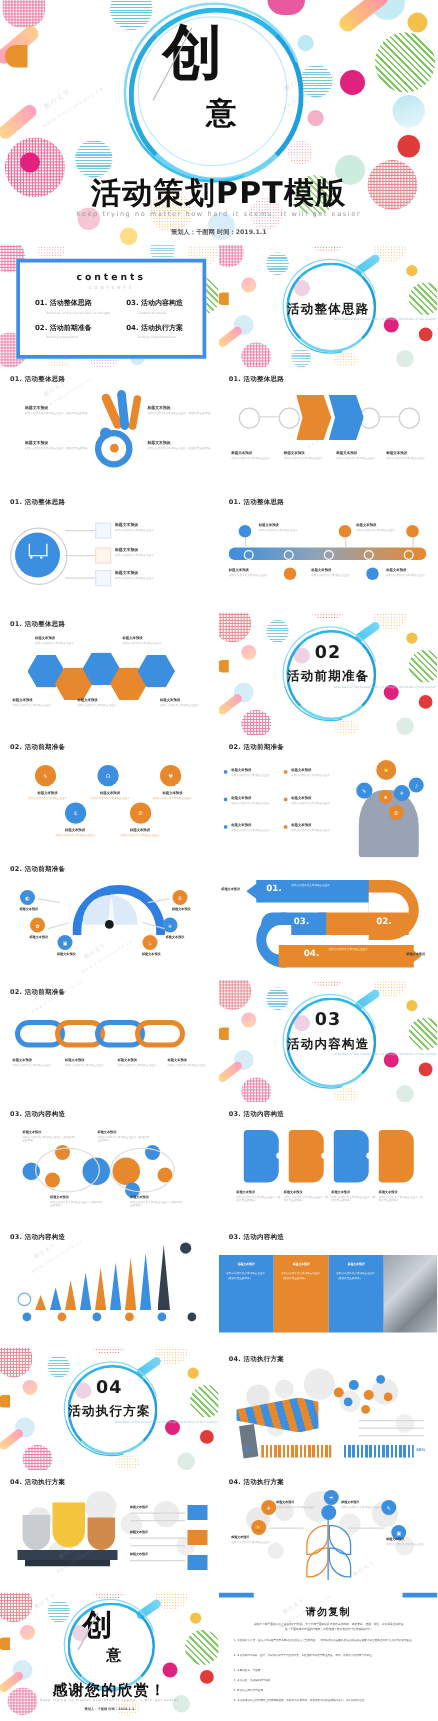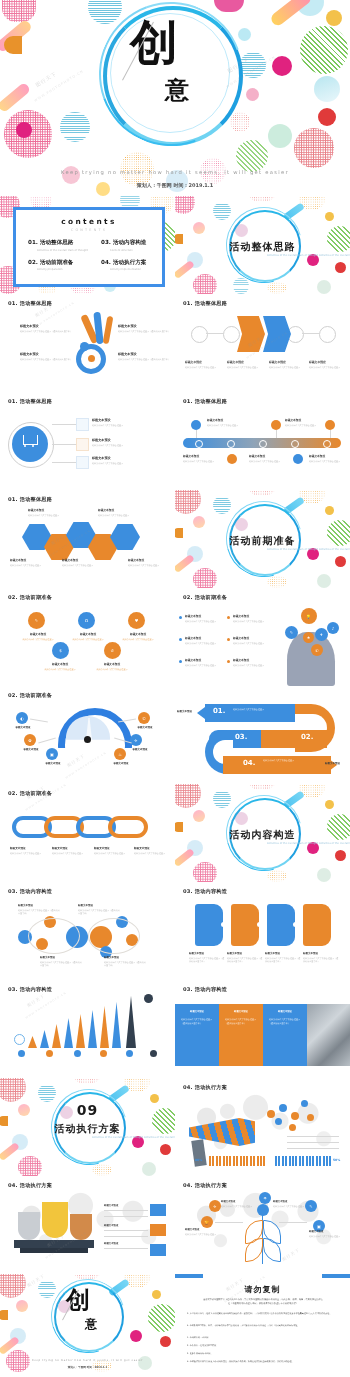--- a/index.html
+++ b/index.html
@@ -120,20 +120,21 @@
     </div>
 
     <div class="ring ring-a" style="position:absolute;left:103px;top:6px;width:132px;height:132px;"></div>
     <div class="ring ring-b" style="position:absolute;left:99px;top:2px;width:140px;height:140px;transform:rotate(25deg);"></div>
     <div class="ring" style="position:absolute;left:110px;top:13px;width:118px;height:118px;border-width:1px;border-color:#bfeafb;"></div>
 
     <div class="big-ch" style="position:absolute;left:130px;top:18px;font-size:48px;">创</div>
     <div class="slash" style="left:153px;top:22px;width:.8px;height:66px;transform:rotate(28deg);transform-origin:top;"></div>
     <div class="big-ch" style="position:absolute;left:165px;top:78px;font-size:24px;">意</div>
 
+    <div class="main-title" style="top:138px;font-size:24px;">活动策划PPT模版</div>
     <div class="sub-en" style="top:169px;font-size:5.2px;">Keep trying no matter how hard it seems, it will get easier</div>
     <div class="byline" style="top:182px;font-size:5px;">策划人：千图网          时间：2019.1.1</div>
 
     <div class="wm" style="left:34px;top:76px;">图行天下</div>
     <div class="wm2" style="left:30px;top:84px;">WWW.PHOTOPHOTO.CN</div>
     <div class="wm" style="left:226px;top:62px;">图行天下</div>
     <div class="wm2" style="left:222px;top:70px;">WWW.PHOTOPHOTO.CN</div>
   </div>
 
   <div class="grid">
@@ -364,20 +365,21 @@
         <div class="sh c" style="left:132px;top:58px;width:12px;height:12px;background:#e0227f;"></div>
         <div class="sh c" style="left:160px;top:66px;width:11px;height:11px;background:#e03a3a;"></div>
         <div class="sh c" style="left:12px;top:56px;width:16px;height:16px;background:#cfe9f6;opacity:.85;"></div>
         <div class="sh pill" style="left:-2px;top:70px;width:22px;height:7px;background:linear-gradient(90deg,#ffd78a,#ff9ec0);transform:rotate(-38deg);"></div>
         <div class="sh c grid-p" style="left:18px;top:78px;width:24px;height:22px;opacity:.7;"></div>
         <div class="sh c dots-o" style="left:92px;top:86px;width:20px;height:12px;opacity:.7;"></div>
         <div class="sh c" style="left:142px;top:84px;width:14px;height:14px;background:#d6e9dd;opacity:.8;"></div>
       </div>
       <div class="ring ring-a" style="position:absolute;left:54px;top:14px;width:68px;height:68px;border-width:2.6px;"></div>
       <div class="ring ring-b" style="position:absolute;left:51px;top:11px;width:74px;height:74px;border-width:1.4px;transform:rotate(30deg);"></div>
+      <div class="sec-num" style="top:24px;">02</div>
       <div class="sec-cn" style="top:44px;">活动前期准备</div>
       <div class="sec-en" style="top:58px;padding:0 56px;">Activities of the overall train of thought Activities of the overall train of thought</div>
     </div>
     <div class="clear"></div>
 
     <div class="slide">
       <div class="hdr">02. 活动前期准备</div>
       <div>
         <div class="ico orange" style="left:28px;top:24px;width:17px;height:17px;">✎</div>
         <div class="ico blue" style="left:78px;top:24px;width:17px;height:17px;">☊</div>
@@ -561,20 +563,21 @@
         <div class="sh c" style="left:132px;top:58px;width:12px;height:12px;background:#e0227f;"></div>
         <div class="sh c" style="left:160px;top:66px;width:11px;height:11px;background:#e03a3a;"></div>
         <div class="sh c" style="left:12px;top:56px;width:16px;height:16px;background:#cfe9f6;opacity:.85;"></div>
         <div class="sh pill" style="left:-2px;top:70px;width:22px;height:7px;background:linear-gradient(90deg,#ffd78a,#ff9ec0);transform:rotate(-38deg);"></div>
         <div class="sh c grid-p" style="left:18px;top:78px;width:24px;height:22px;opacity:.7;"></div>
         <div class="sh c dots-o" style="left:92px;top:86px;width:20px;height:12px;opacity:.7;"></div>
         <div class="sh c" style="left:142px;top:84px;width:14px;height:14px;background:#d6e9dd;opacity:.8;"></div>
       </div>
       <div class="ring ring-a" style="position:absolute;left:54px;top:14px;width:68px;height:68px;border-width:2.6px;"></div>
       <div class="ring ring-b" style="position:absolute;left:51px;top:11px;width:74px;height:74px;border-width:1.4px;transform:rotate(30deg);"></div>
+      <div class="sec-num" style="top:24px;">03</div>
       <div class="sec-cn" style="top:44px;">活动内容构造</div>
       <div class="sec-en" style="top:58px;padding:0 56px;">Activities of the overall train of thought Activities of the overall train of thought</div>
     </div>
     <div class="clear"></div>
 
     <div class="slide">
       <div class="hdr">03. 活动内容构造</div>
       <div>
         <div class="circ blue" style="left:66px;top:44px;width:22px;height:22px;"></div>
         <div class="circ orange" style="left:90px;top:44px;width:22px;height:22px;"></div>
@@ -692,21 +695,21 @@
         <div class="sh c" style="left:132px;top:58px;width:12px;height:12px;background:#e0227f;"></div>
         <div class="sh c" style="left:160px;top:66px;width:11px;height:11px;background:#e03a3a;"></div>
         <div class="sh c" style="left:12px;top:56px;width:16px;height:16px;background:#cfe9f6;opacity:.85;"></div>
         <div class="sh pill" style="left:-2px;top:70px;width:22px;height:7px;background:linear-gradient(90deg,#ffd78a,#ff9ec0);transform:rotate(-38deg);"></div>
         <div class="sh c grid-p" style="left:18px;top:78px;width:24px;height:22px;opacity:.7;"></div>
         <div class="sh c dots-o" style="left:92px;top:86px;width:20px;height:12px;opacity:.7;"></div>
         <div class="sh c" style="left:142px;top:84px;width:14px;height:14px;background:#d6e9dd;opacity:.8;"></div>
       </div>
       <div class="ring ring-a" style="position:absolute;left:54px;top:14px;width:68px;height:68px;border-width:2.6px;"></div>
       <div class="ring ring-b" style="position:absolute;left:51px;top:11px;width:74px;height:74px;border-width:1.4px;transform:rotate(30deg);"></div>
-      <div class="sec-num" style="top:24px;">09</div>
+      <div class="sec-num" style="top:24px;">04</div>
       <div class="sec-cn" style="top:44px;">活动执行方案</div>
       <div class="sec-en" style="top:58px;padding:0 56px;">Activities of the overall train of thought Activities of the overall train of thought</div>
     </div>
 
     <div class="slide">
       <div class="worldmap"></div>
       <div class="hdr">04. 活动执行方案</div>
       <div>
         <div style="position:absolute;left:14px;top:40px;width:66px;height:28px;background:repeating-linear-gradient(74deg,#3c8ede 0 6px,#e8882c 6px 12px);clip-path:polygon(0 34%,76% 0,100% 12%,100% 88%,76% 100%,0 66%);"></div>
         <div style="position:absolute;left:18px;top:62px;width:12px;height:26px;background:#6b7885;transform:rotate(-8deg);"></div>
@@ -815,20 +818,21 @@
         <div class="sh pill" style="left:-2px;top:68px;width:22px;height:7px;background:linear-gradient(90deg,#ffd78a,#ff9ec0);transform:rotate(-38deg);"></div>
         <div class="sh c grid-p" style="left:6px;top:76px;width:24px;height:22px;opacity:.7;"></div>
         <div class="sh c dots-o" style="left:92px;top:86px;width:20px;height:12px;opacity:.7;"></div>
         <div class="sh c" style="left:138px;top:82px;width:14px;height:14px;background:#d6e9dd;opacity:.8;"></div>
       </div>
       <div class="ring ring-a" style="position:absolute;left:54px;top:8px;width:66px;height:66px;border-width:2.6px;"></div>
       <div class="ring ring-b" style="position:absolute;left:51px;top:5px;width:72px;height:72px;border-width:1.4px;transform:rotate(28deg);"></div>
       <div class="big-ch" style="position:absolute;left:66px;top:14px;font-size:24px;">创</div>
       <div class="slash" style="left:78px;top:16px;width:.6px;height:34px;transform:rotate(28deg);transform-origin:top;"></div>
       <div class="big-ch" style="position:absolute;left:85px;top:44px;font-size:12px;">意</div>
+      <div style="position:absolute;width:100%;top:70px;text-align:center;font-size:12px;font-weight:bold;color:#111;letter-spacing:1px;">感谢您的欣赏！</div>
       <div style="position:absolute;width:100%;top:85px;text-align:center;font-size:2.6px;color:#9a9a9a;letter-spacing:.6px;">Keep trying no matter how hard it seems, it will get easier</div>
       <div style="position:absolute;width:100%;top:91px;text-align:center;font-size:2.6px;color:#555;font-weight:bold;">策划人：千图网          时间：2019.1.1</div>
       <div class="wm" style="left:26px;top:4px;font-size:4px;">图行天下</div>
     </div>
 
     <div class="slide">
       <div style="position:absolute;left:0;top:0;width:28px;height:4px;background:#3c8ede;"></div>
       <div style="position:absolute;right:0;top:0;width:28px;height:4px;background:#3c8ede;"></div>
       <div style="position:absolute;width:100%;top:10px;text-align:center;font-size:8px;font-weight:bold;color:#1b1b1b;letter-spacing:1px;">请勿复制</div>
       <div style="position:absolute;left:26px;top:24px;width:124px;font-size:2.2px;color:#555;line-height:1.8;text-align:center;">感谢您下载千图网平台上提供的PPT作品，为了您和千图网以及原创作者的利益，请勿复制、传播、销售，否则将承担法律责任！千图网将对作品进行维权，按照传播下载次数进行十倍的索取赔偿！</div>

